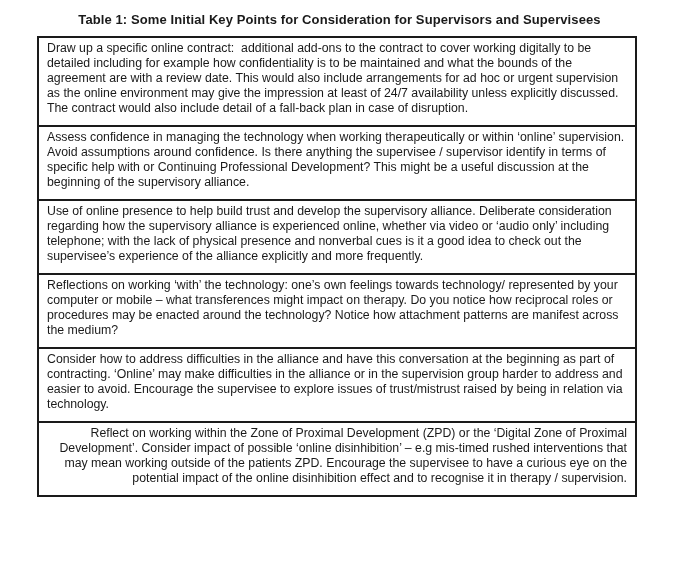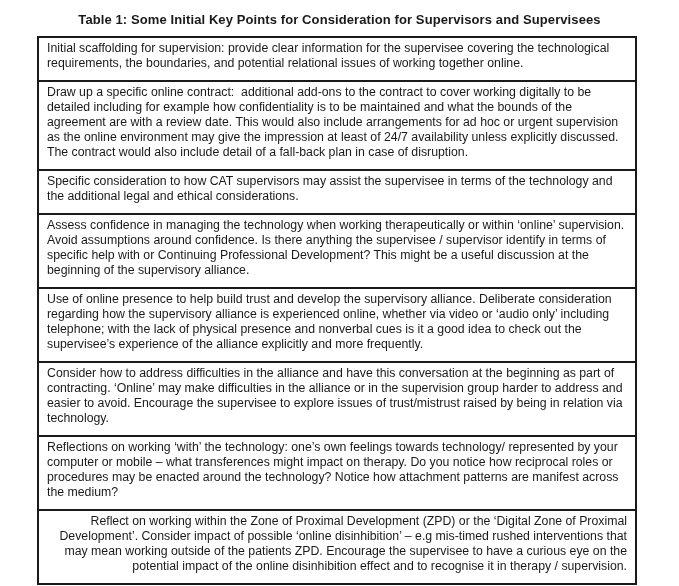--- a/index.html
+++ b/index.html
@@ -48,22 +48,20 @@
     text-align: right;
   }
 </style>
 </head>
 <body>
 
 <div class="page">
   <div class="doc-title">Table 1: Some Initial Key Points for Consideration for Supervisors and Supervisees</div>
 
   <div class="kp-table">
-    <div class="kp-cell">Initial scaffolding for supervision: provide clear information for the supervisee covering the technological requirements, the boundaries, and potential relational issues of working together online.</div>
     <div class="kp-cell">Draw up a specific online contract:  additional add-ons to the contract to cover working digitally to be detailed including for example how confidentiality is to be maintained and what the bounds of the agreement are with a review date. This would also include arrangements for ad hoc or urgent supervision as the online environment may give the impression at least of 24/7 availability unless explicitly discussed. The contract would also include detail of a fall-back plan in case of disruption.</div>
-    <div class="kp-cell">Specific consideration to how CAT supervisors may assist the supervisee in terms of the technology and the additional legal and ethical considerations.</div>
     <div class="kp-cell">Assess confidence in managing the technology when working therapeutically or within ‘online’ supervision. Avoid assumptions around confidence. Is there anything the supervisee / supervisor identify in terms of specific help with or Continuing Professional Development? This might be a useful discussion at the beginning of the supervisory alliance.</div>
     <div class="kp-cell">Use of online presence to help build trust and develop the supervisory alliance. Deliberate consideration regarding how the supervisory alliance is experienced online, whether via video or ‘audio only’ including telephone; with the lack of physical presence and nonverbal cues is it a good idea to check out the supervisee’s experience of the alliance explicitly and more frequently.</div>
+    <div class="kp-cell">Reflections on working ‘with’ the technology: one’s own feelings towards technology/ represented by your computer or mobile – what transferences might impact on therapy. Do you notice how reciprocal roles or procedures may be enacted around the technology? Notice how attachment patterns are manifest across the medium?</div>
     <div class="kp-cell">Consider how to address difficulties in the alliance and have this conversation at the beginning as part of contracting. ‘Online’ may make difficulties in the alliance or in the supervision group harder to address and easier to avoid. Encourage the supervisee to explore issues of trust/mistrust raised by being in relation via technology.</div>
-    <div class="kp-cell">Reflections on working ‘with’ the technology: one’s own feelings towards technology/ represented by your computer or mobile – what transferences might impact on therapy. Do you notice how reciprocal roles or procedures may be enacted around the technology? Notice how attachment patterns are manifest across the medium?</div>
     <div class="kp-cell">Reflect on working within the Zone of Proximal Development (ZPD) or the ‘Digital Zone of Proximal Development’. Consider impact of possible ‘online disinhibition’ – e.g mis-timed rushed interventions that may mean working outside of the patients ZPD. Encourage the supervisee to have a curious eye on the potential impact of the online disinhibition effect and to recognise it in therapy / supervision.</div>
   </div>
 </div>
 
 </body></html>

